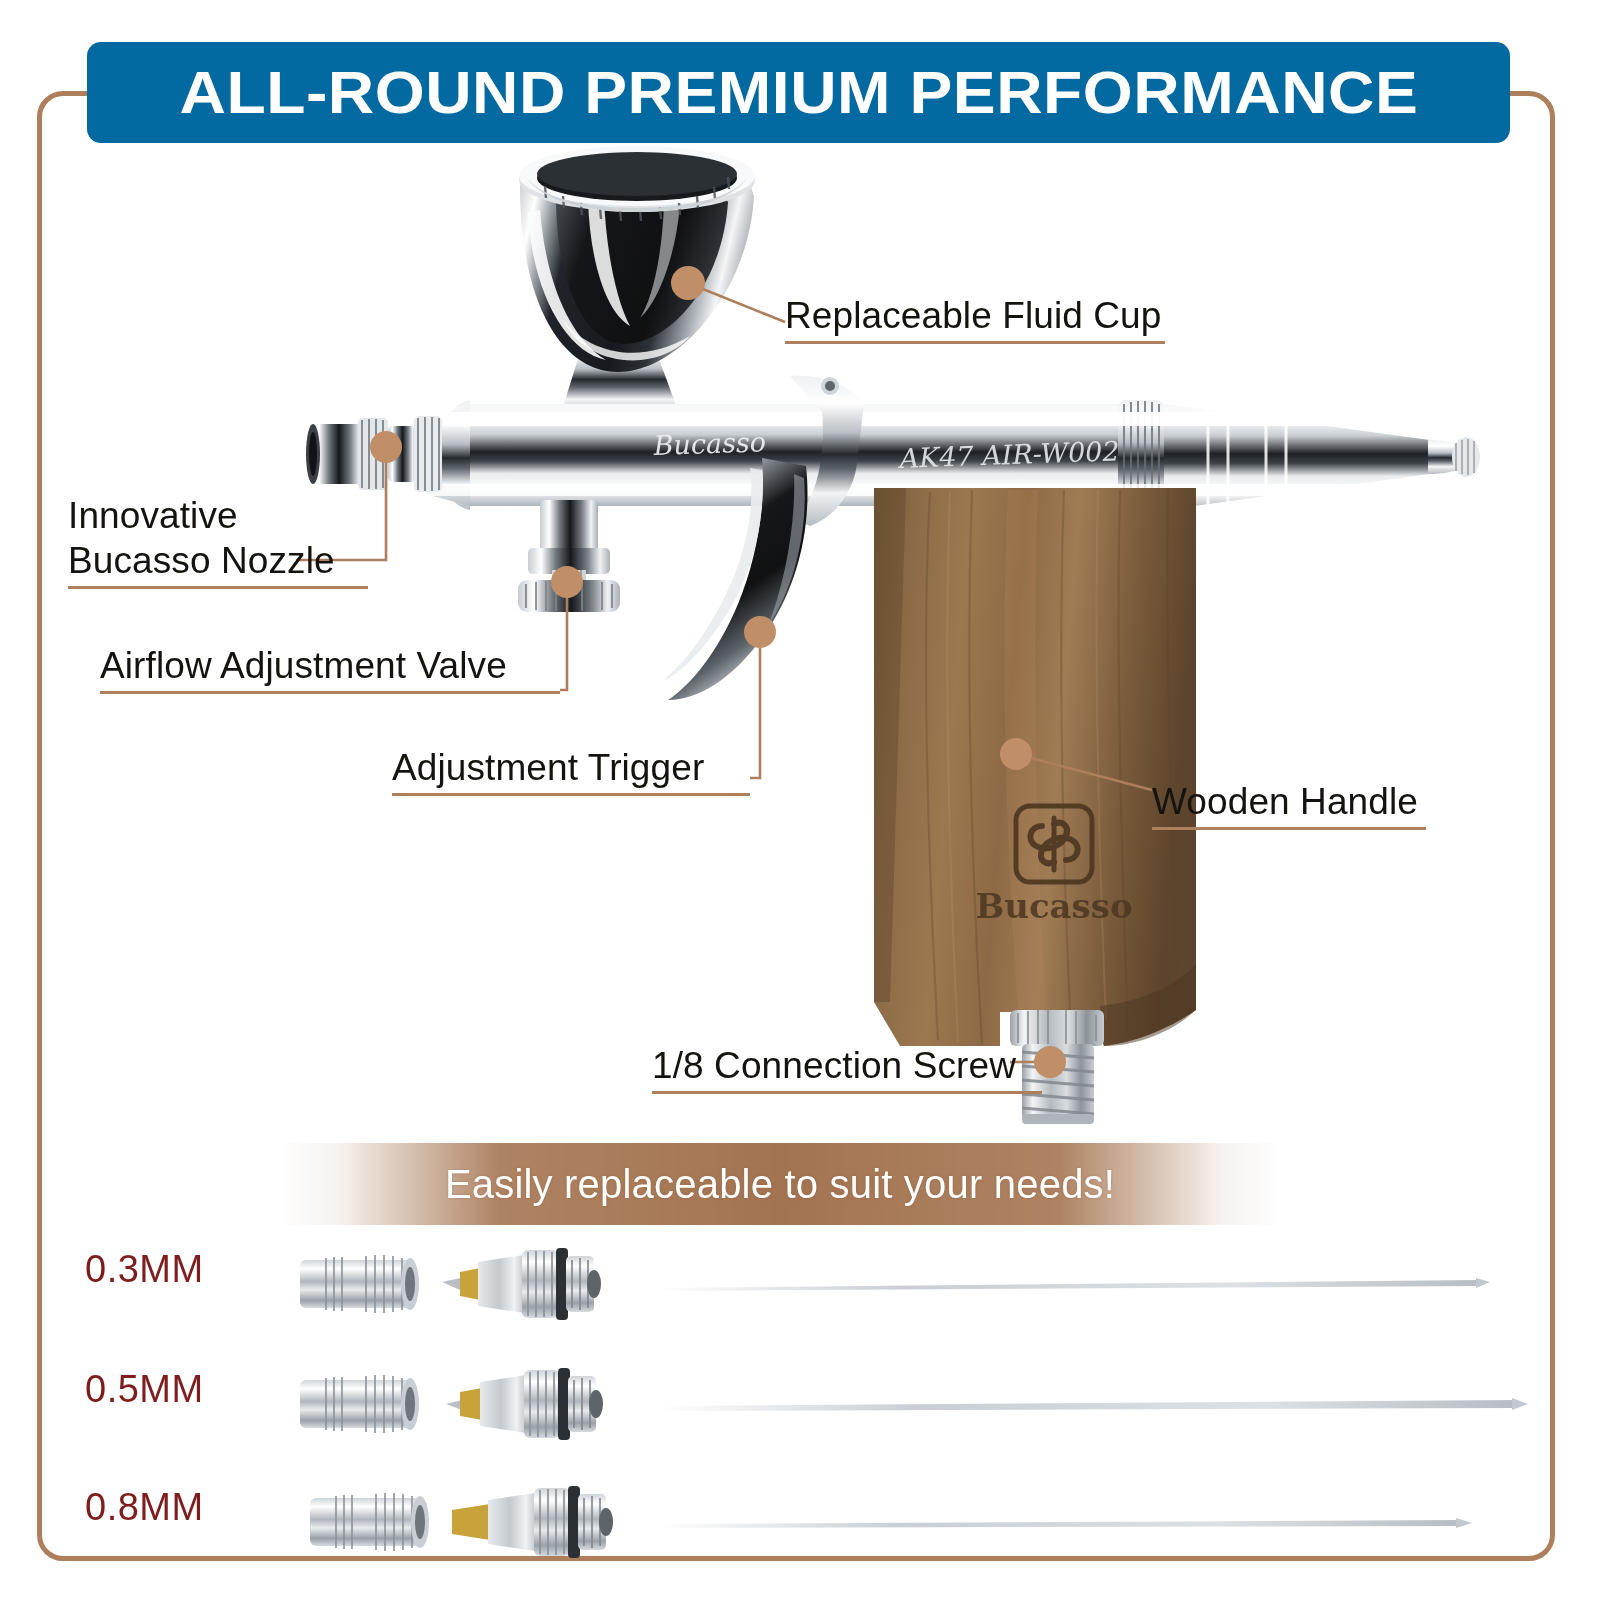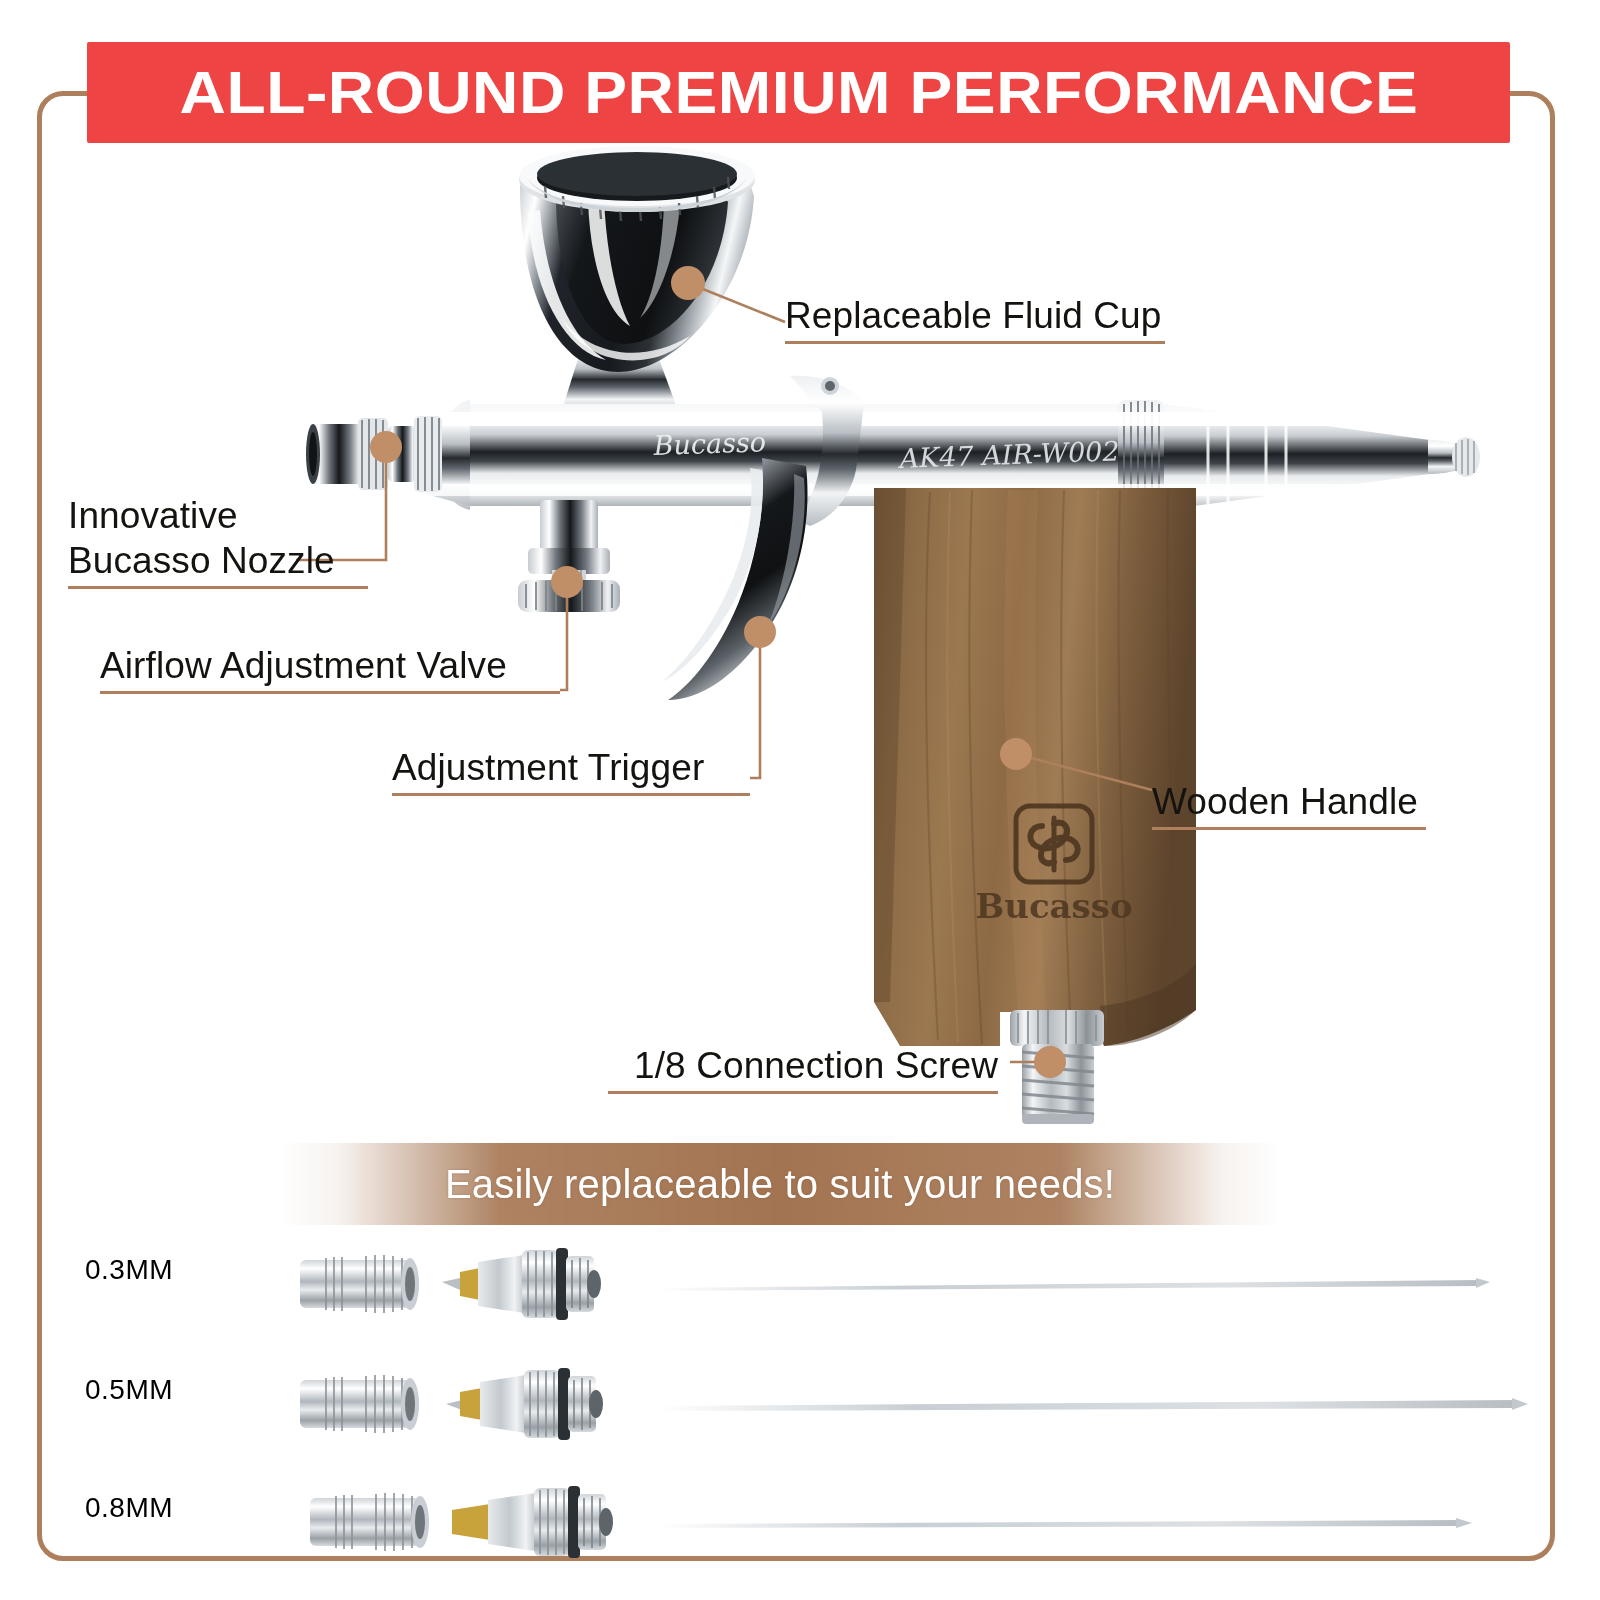--- a/index.html
+++ b/index.html
@@ -5,21 +5,21 @@
   html,body{margin:0;padding:0;background:#ffffff;}
   body{width:1600px;height:1600px;position:relative;overflow:hidden;
        font-family:"Liberation Sans","DejaVu Sans",sans-serif;color:#1a1a1a;}
 
   
   #frame{position:absolute;left:37px;top:91px;width:1518px;height:1470px;
          border:5px solid #ad7f5c;border-radius:26px;box-sizing:border-box;}
 
   
   #banner{position:absolute;left:87px;top:42px;width:1423px;height:101px;
-          background:#ef4444;border-radius:2px;display:flex;align-items:center;
+          background:#0369a1;border-radius:14px;display:flex;align-items:center;
           justify-content:center;z-index:5;}
   #banner-text{color:#ffffff;font-size:60px;font-weight:bold;letter-spacing:.5px;
                white-space:nowrap;transform:scaleX(1.07);
                font-family:"Liberation Sans","DejaVu Sans",sans-serif;}
 
   
   .callout{position:absolute;z-index:6;}
   .callout .ctext{font-size:37px;line-height:1.22;color:#15130f;white-space:pre;
                   font-weight:400;letter-spacing:.1px;margin-top:15px;}
   .callout .cunder{height:3px;background:#ad7f5c;margin-top:3px;}
@@ -37,21 +37,21 @@
          background:linear-gradient(to right,rgba(173,127,92,0) 0%,rgba(173,127,92,.10) 6%,
                     rgba(167,120,85,.92) 22%,rgba(163,116,81,1) 50%,
                     rgba(167,120,85,.92) 78%,rgba(173,127,92,.10) 94%,rgba(173,127,92,0) 100%);
          display:flex;align-items:center;justify-content:center;
          filter:blur(0px);}
   #promo-text{color:#fff;font-size:40px;white-space:nowrap;letter-spacing:.2px;
               text-shadow:0 0 3px rgba(120,80,50,.35);}
 
   
   .nrow{position:absolute;left:60px;width:1480px;height:112px;z-index:5;}
-  .nlabel{position:absolute;left:25px;top:26px;font-size:28px;color:#000000;letter-spacing:.5px;}
+  .nlabel{position:absolute;left:25px;top:20px;font-size:38px;color:#7f1d1d;letter-spacing:.5px;}
   .nsvg{position:absolute;left:0;top:0;}
 </style>
 </head>
 <body>
 
 <svg id="gun" viewBox="0 0 1600 1200">
   <defs>
     <linearGradient id="chromeV" x1="0" y1="0" x2="0" y2="1">
       <stop offset="0%" stop-color="#f6f7f8"></stop>
       <stop offset="14%" stop-color="#ffffff"></stop>
@@ -367,21 +367,21 @@
 <div class="callout" style="left:392px;top:730px;width:358px;">
   <div class="ctext">Adjustment Trigger</div>
   <div class="cunder"></div>
 </div>
 
 <div class="callout right" style="left:1152px;top:764px;width:274px;">
   <div class="ctext">Wooden Handle</div>
   <div class="cunder"></div>
 </div>
 
-<div class="callout" style="left:608px;top:1028px;width:390px;text-align:right;">
+<div class="callout" style="left:652px;top:1028px;width:390px;">
   <div class="ctext">1/8 Connection Screw</div>
   <div class="cunder"></div>
 </div>
 
 <div id="promo">
   <div id="promo-text">Easily replaceable to suit your needs!</div>
 </div>
 
 <div class="nrow" style="top:1228px;">
   <div class="nlabel">0.3MM</div>

